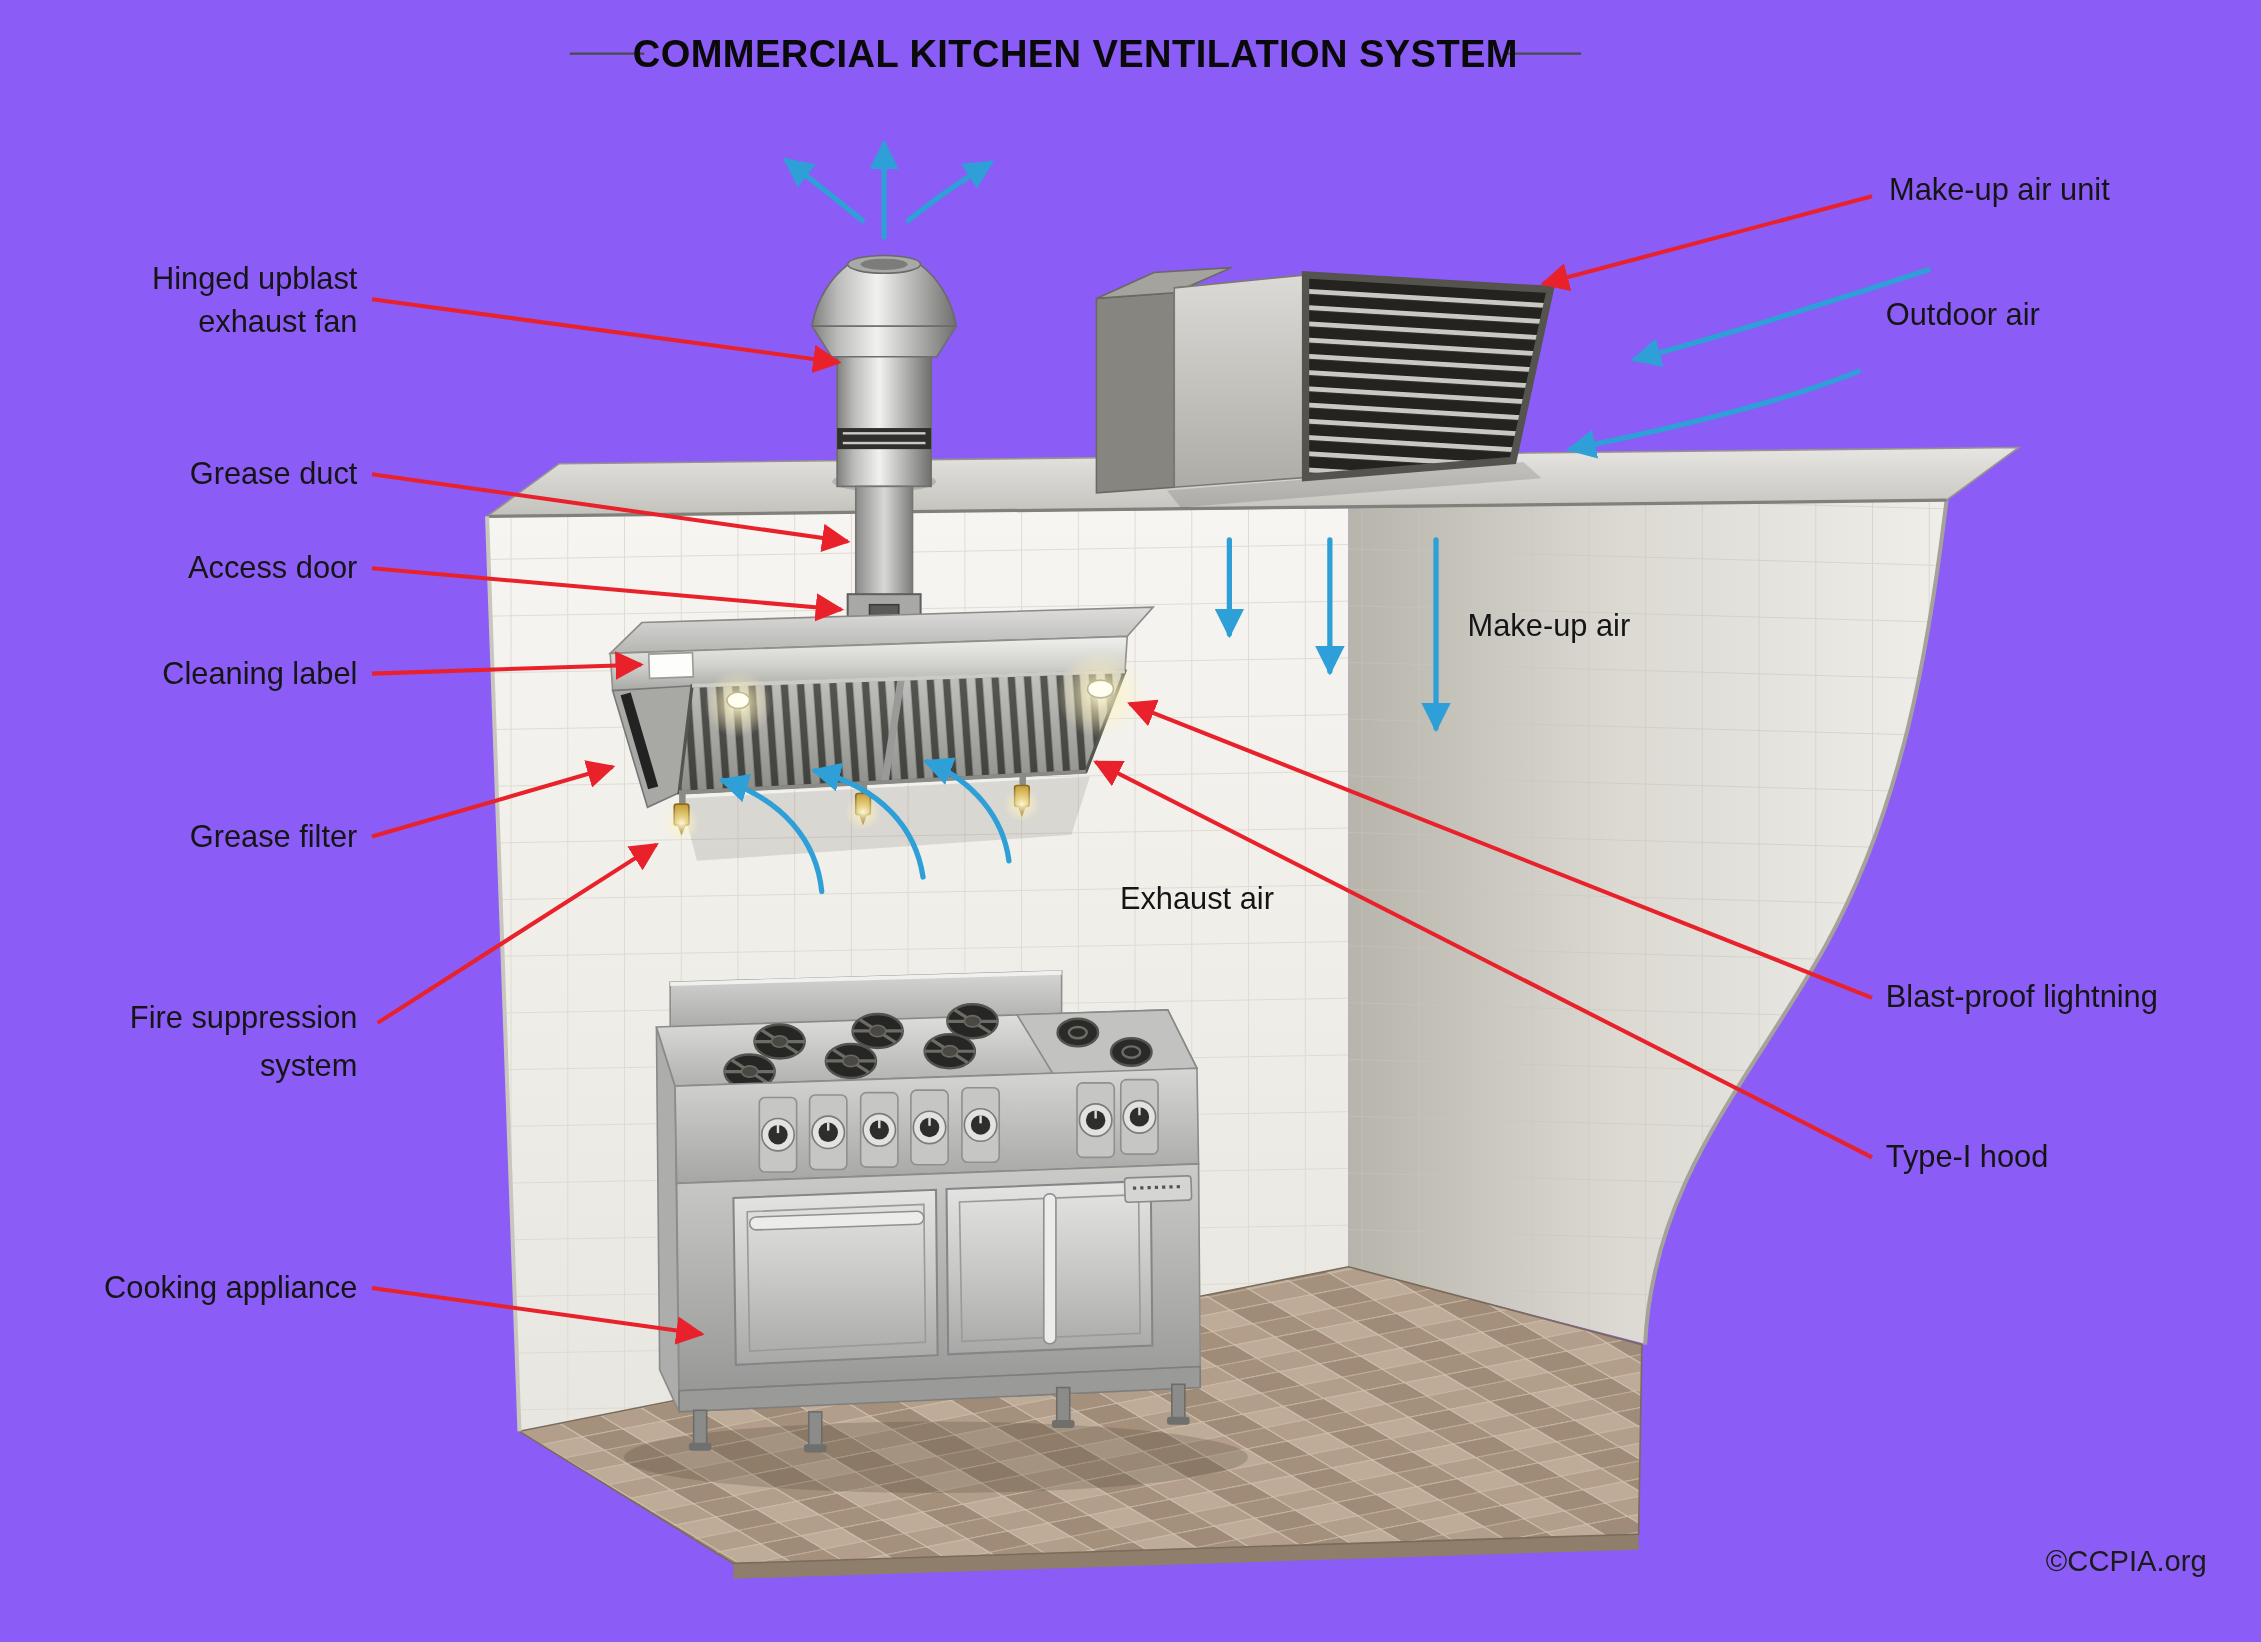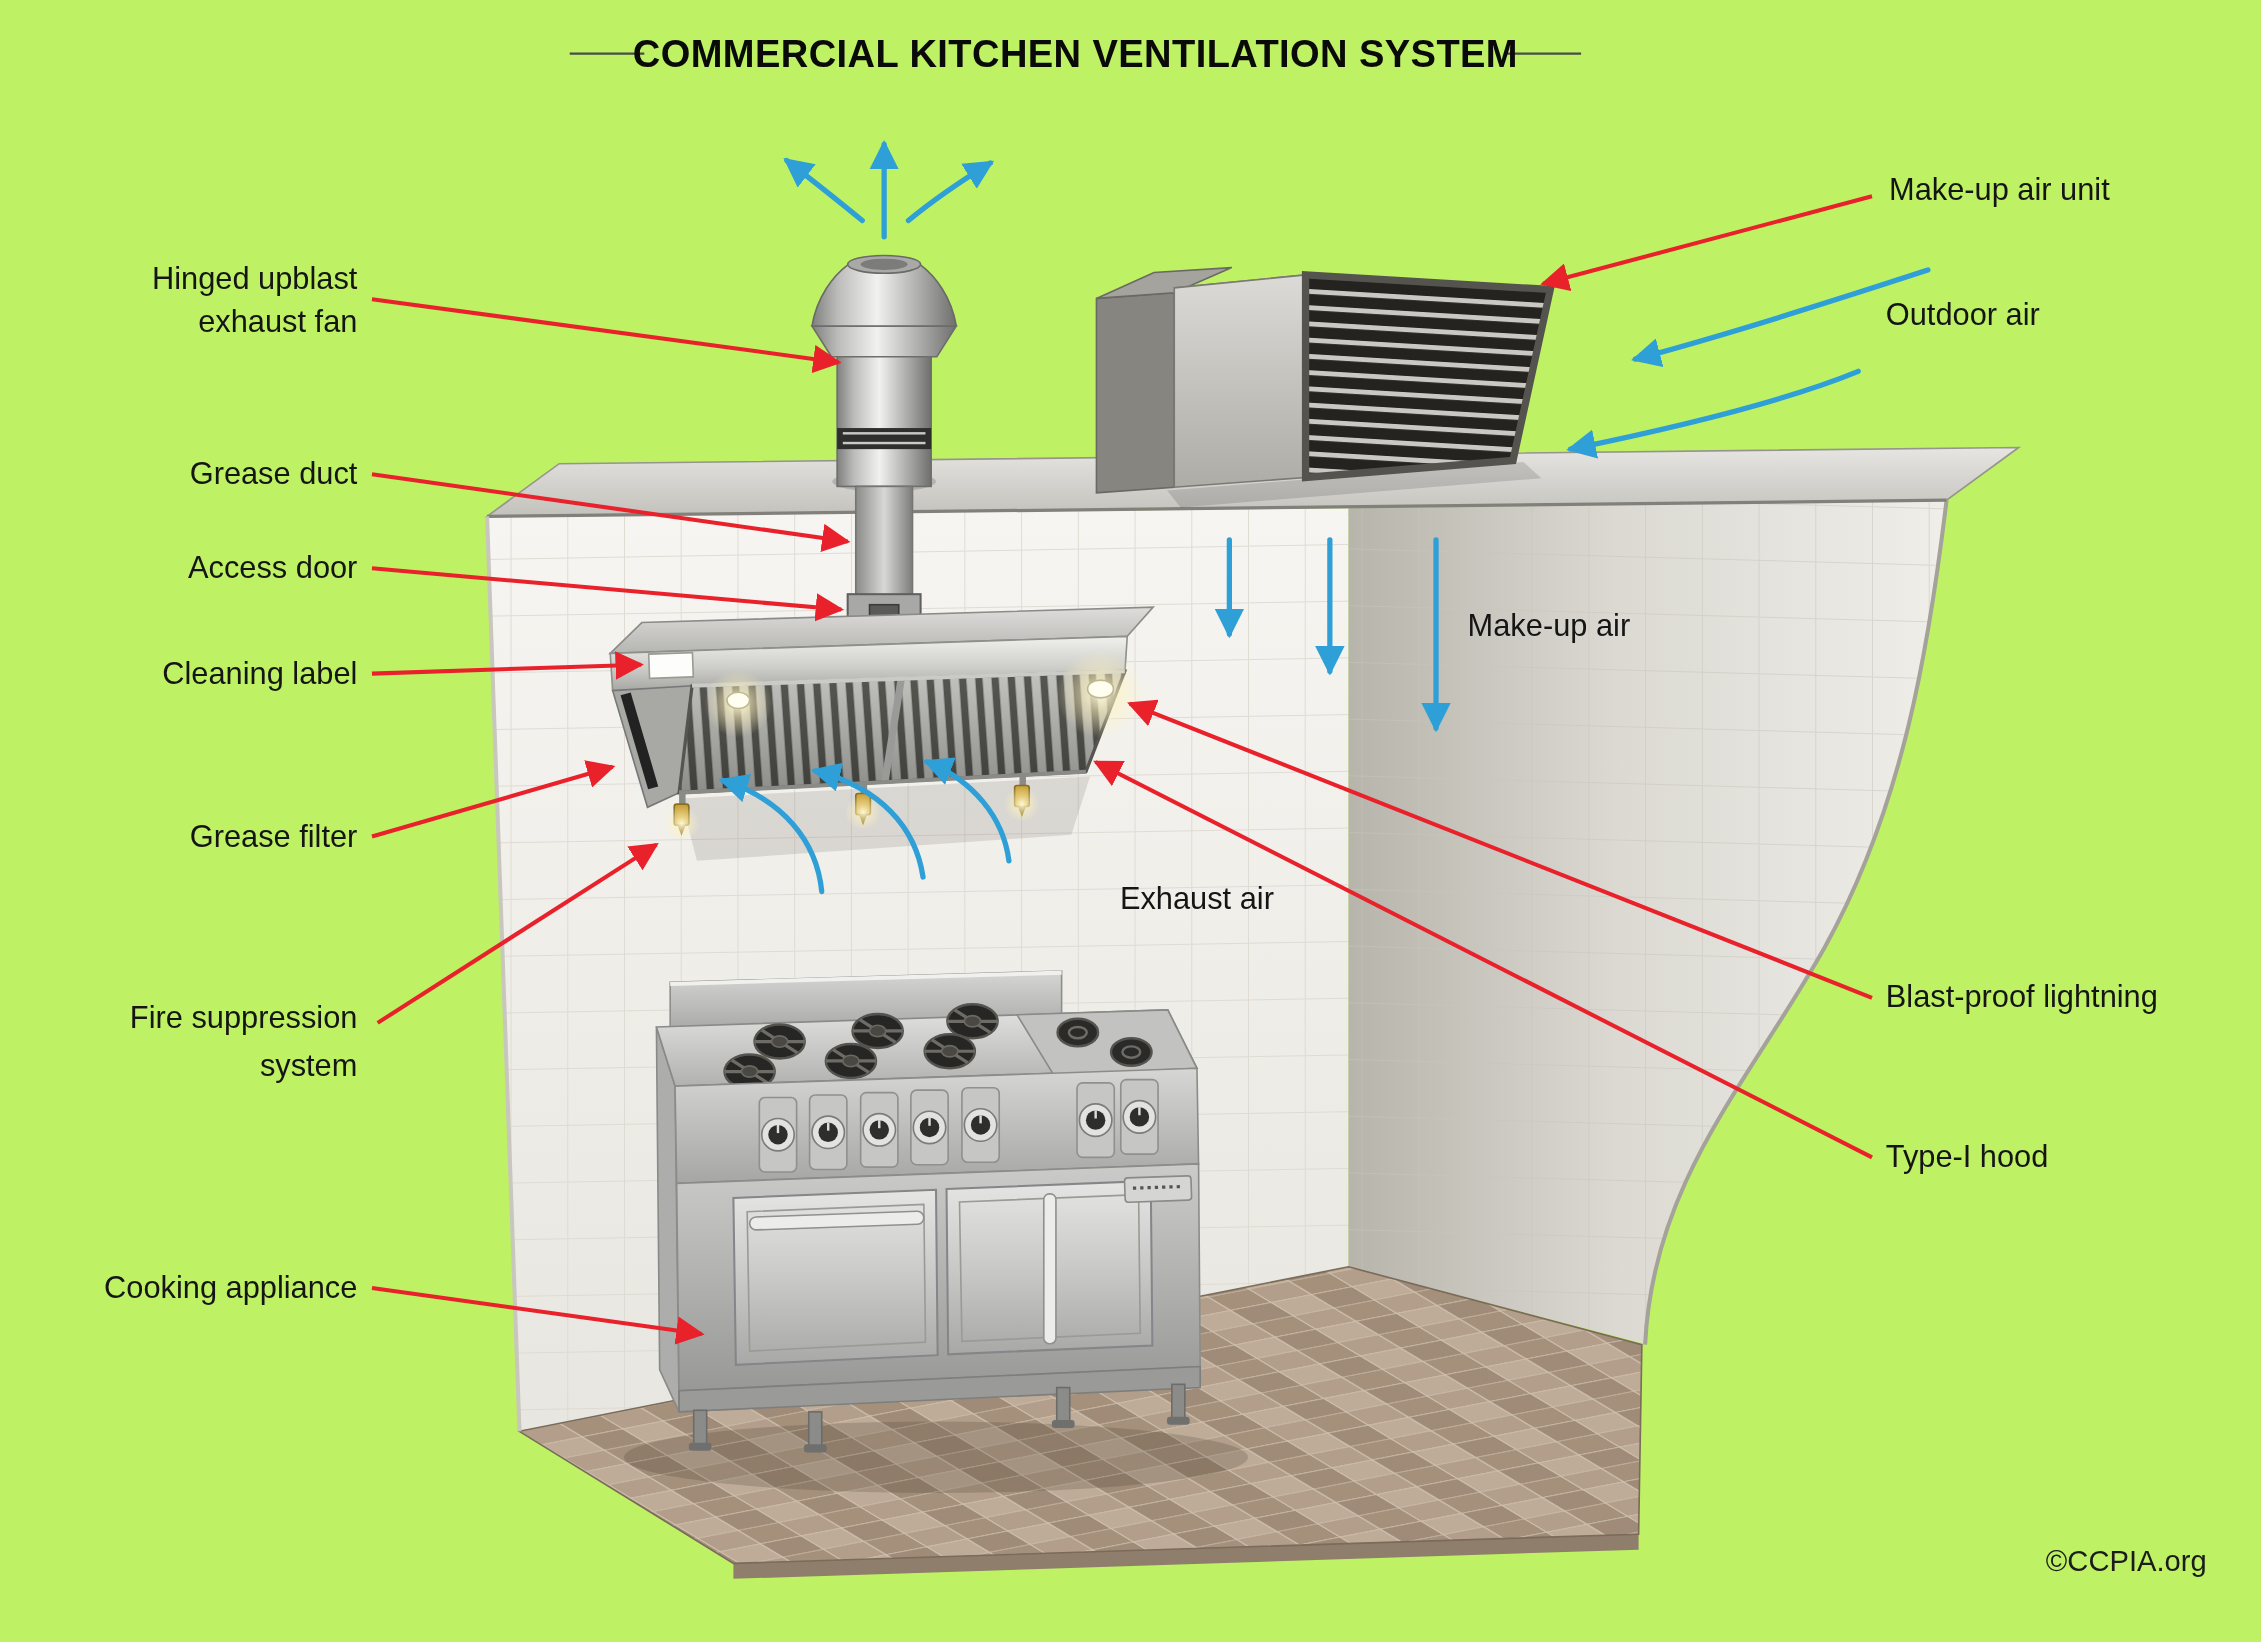--- a/index.html
+++ b/index.html
@@ -1,16 +1,16 @@
 <!DOCTYPE html>
 <html style="font-size:13px"><head>
 <meta charset="utf-8">
 <style>
   html,body{margin:0;padding:0;background:#ffffff;}
-  .canvas{position:relative;width:2261px;height:1643px;background:#bef264;font-family:"Liberation Sans",sans-serif;overflow:hidden;text-align:right;}
+  .canvas{position:relative;width:2261px;height:1643px;background:#8b5cf6;font-family:"Liberation Sans",sans-serif;overflow:hidden;text-align:right;}
   svg{display:block;}
   .lbl{font-size:38px;fill:#151515;font-family:"Liberation Sans",sans-serif;}
   .title{font-size:47px;font-weight:bold;fill:#0a0a0a;letter-spacing:.5px;font-family:"Liberation Sans",sans-serif;}
   .credit{font-size:36px;fill:#1b1b1b;font-family:"Liberation Sans",sans-serif;}
 </style>
 </head>
 <body>
 
 <div class="canvas">
 <svg width="2261" height="1643" viewBox="0 0 2790 2027" xmlns="http://www.w3.org/2000/svg">

